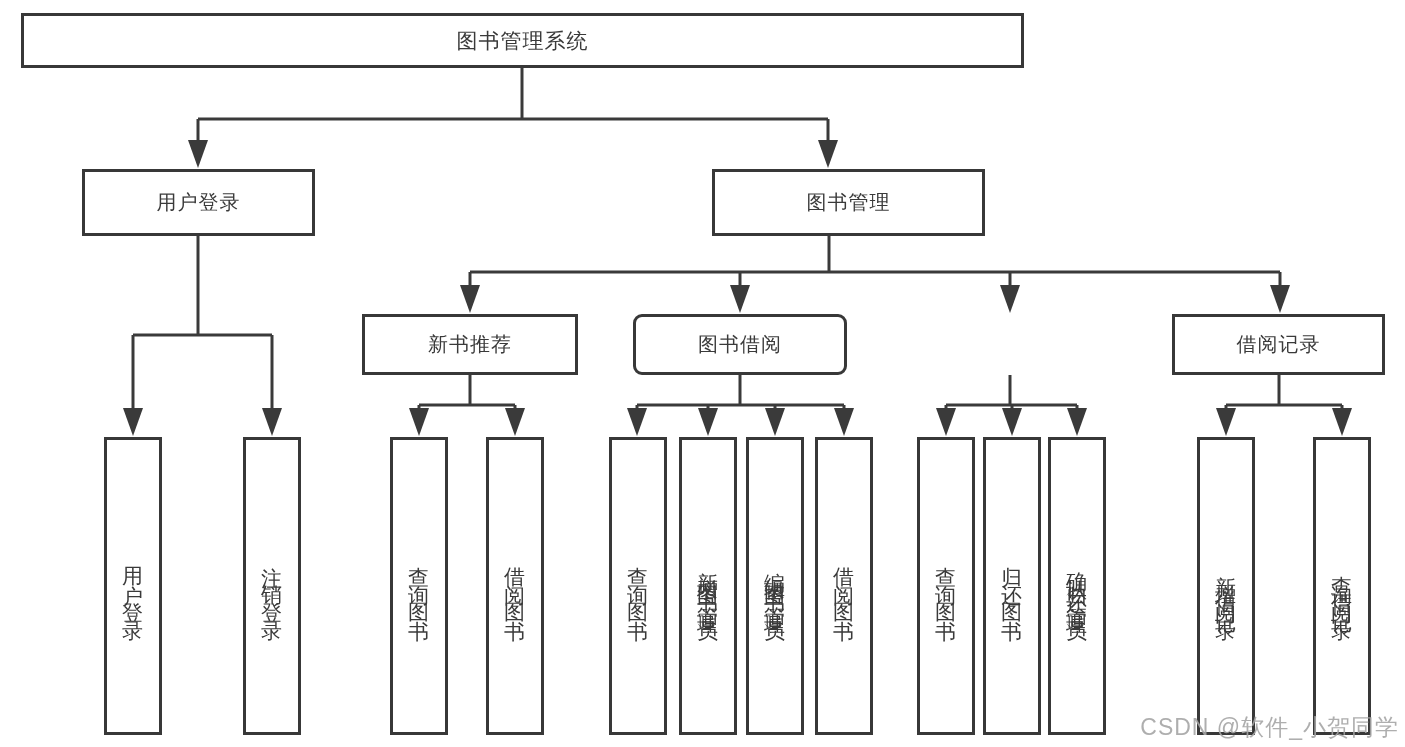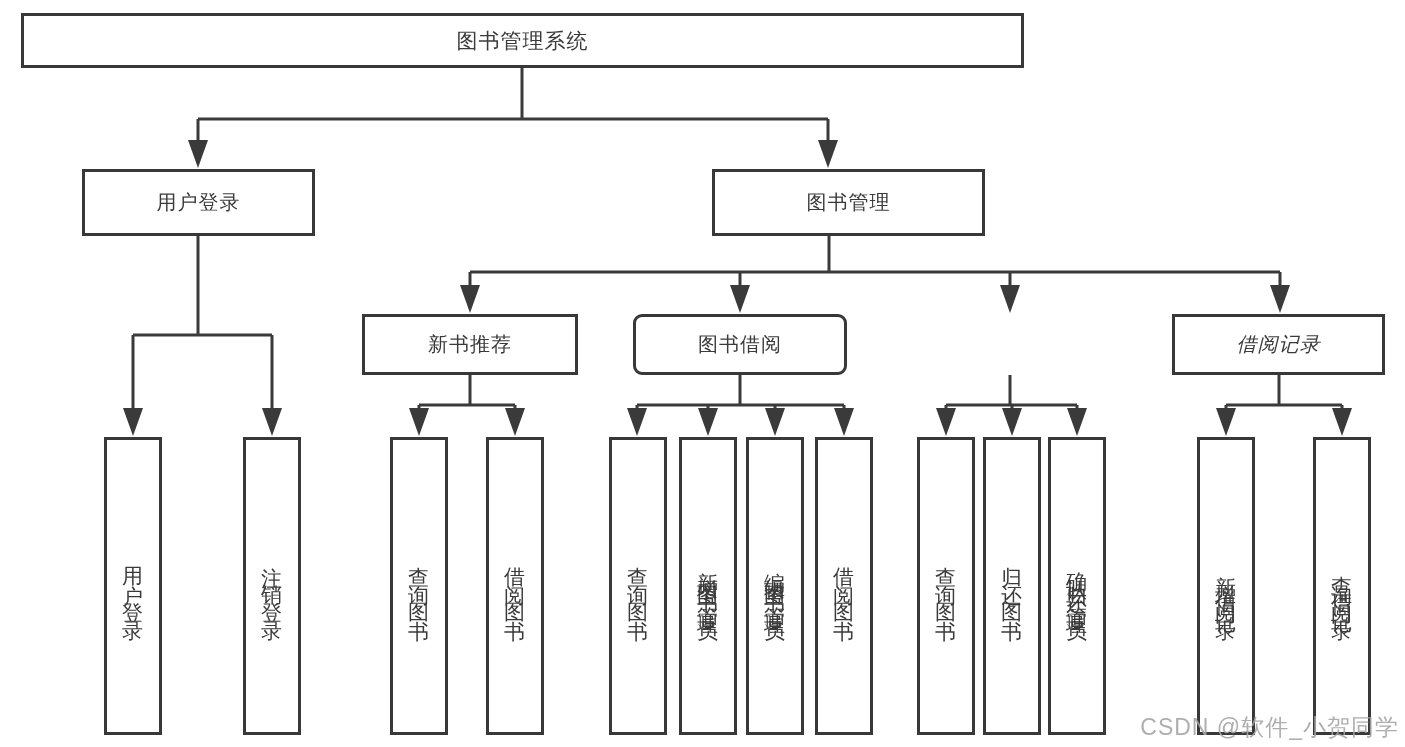--- a/index.html
+++ b/index.html
@@ -13,21 +13,21 @@
     display:flex;align-items:center;justify-content:center;z-index:1;
   }
   .hnode{font-size:20px;letter-spacing:1px;}
   .root{left:21px;top:13px;width:1003px;height:55px;font-size:21px;}
   .l2-user{left:82px;top:169px;width:233px;height:67px;}
   .l2-book{left:712px;top:169px;width:273px;height:67px;}
   .l3{top:314px;height:61px;}
   .l3-recommend{left:362px;width:216px;}
   .l3-borrow{left:633px;width:214px;border-radius:9px;}
   .l3-current{left:902px;width:217px;}
-  .l3-records{left:1172px;width:213px;font-style:italic;}
+  .l3-records{left:1172px;width:213px;}
   .leaf{
     top:437px;height:298px;width:58px;font-size:21px;
   }
   .leaf .vtext{
     writing-mode:vertical-rl;text-orientation:mixed;letter-spacing:18px;
     line-height:1;white-space:nowrap;
   }
   .leaf.chars-6 .vtext{letter-spacing:9px;}
   .leaf.chars-9 .vtext{letter-spacing:7px;}
   .x-user1{left:104px;} .x-user2{left:243px;}

